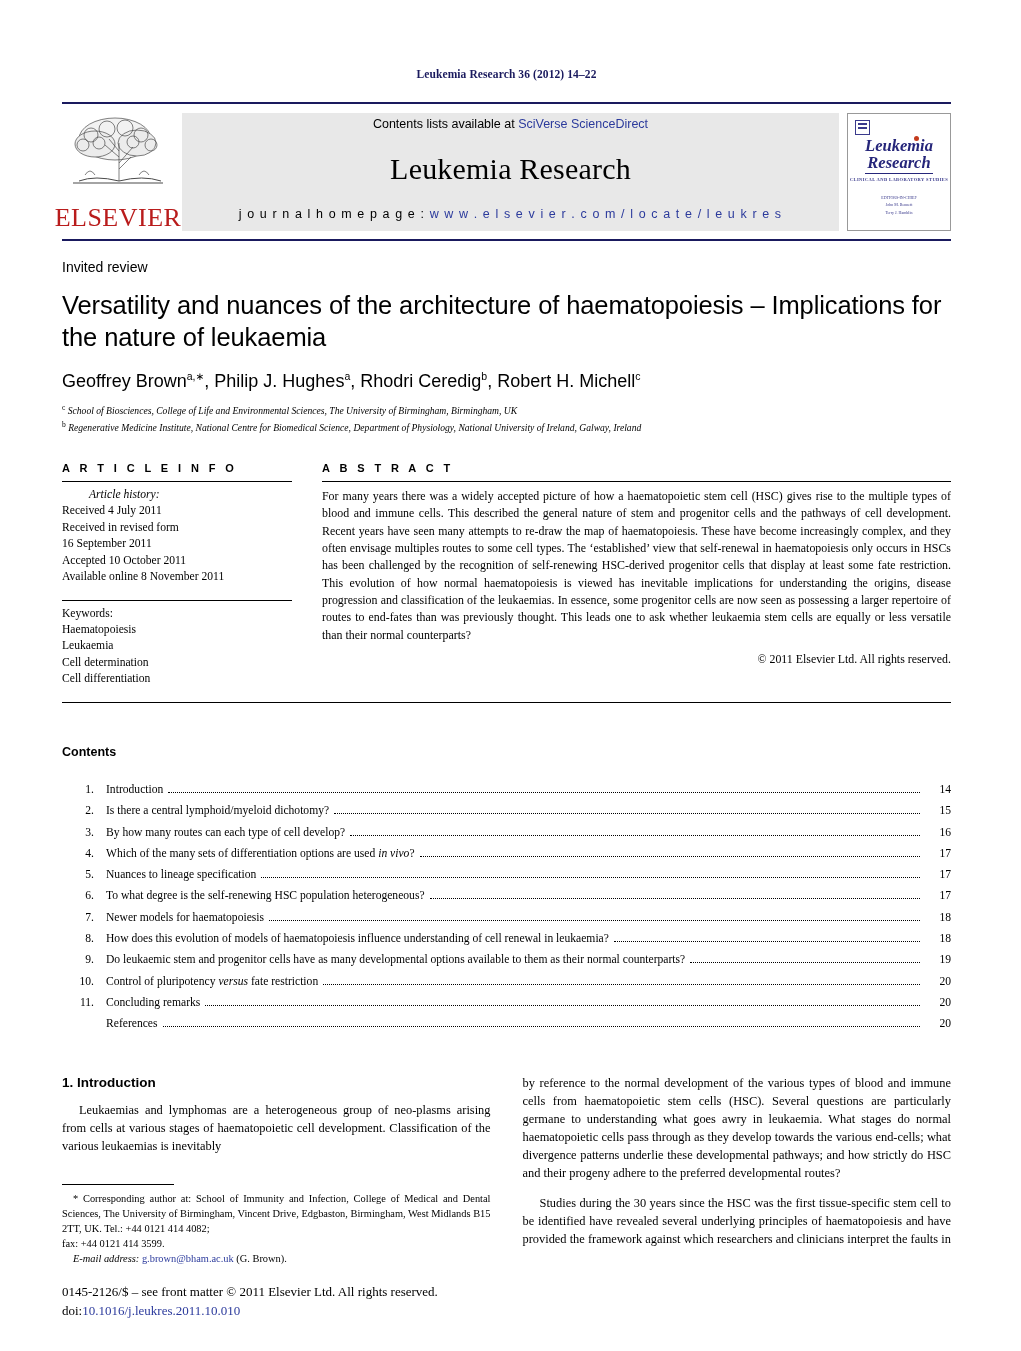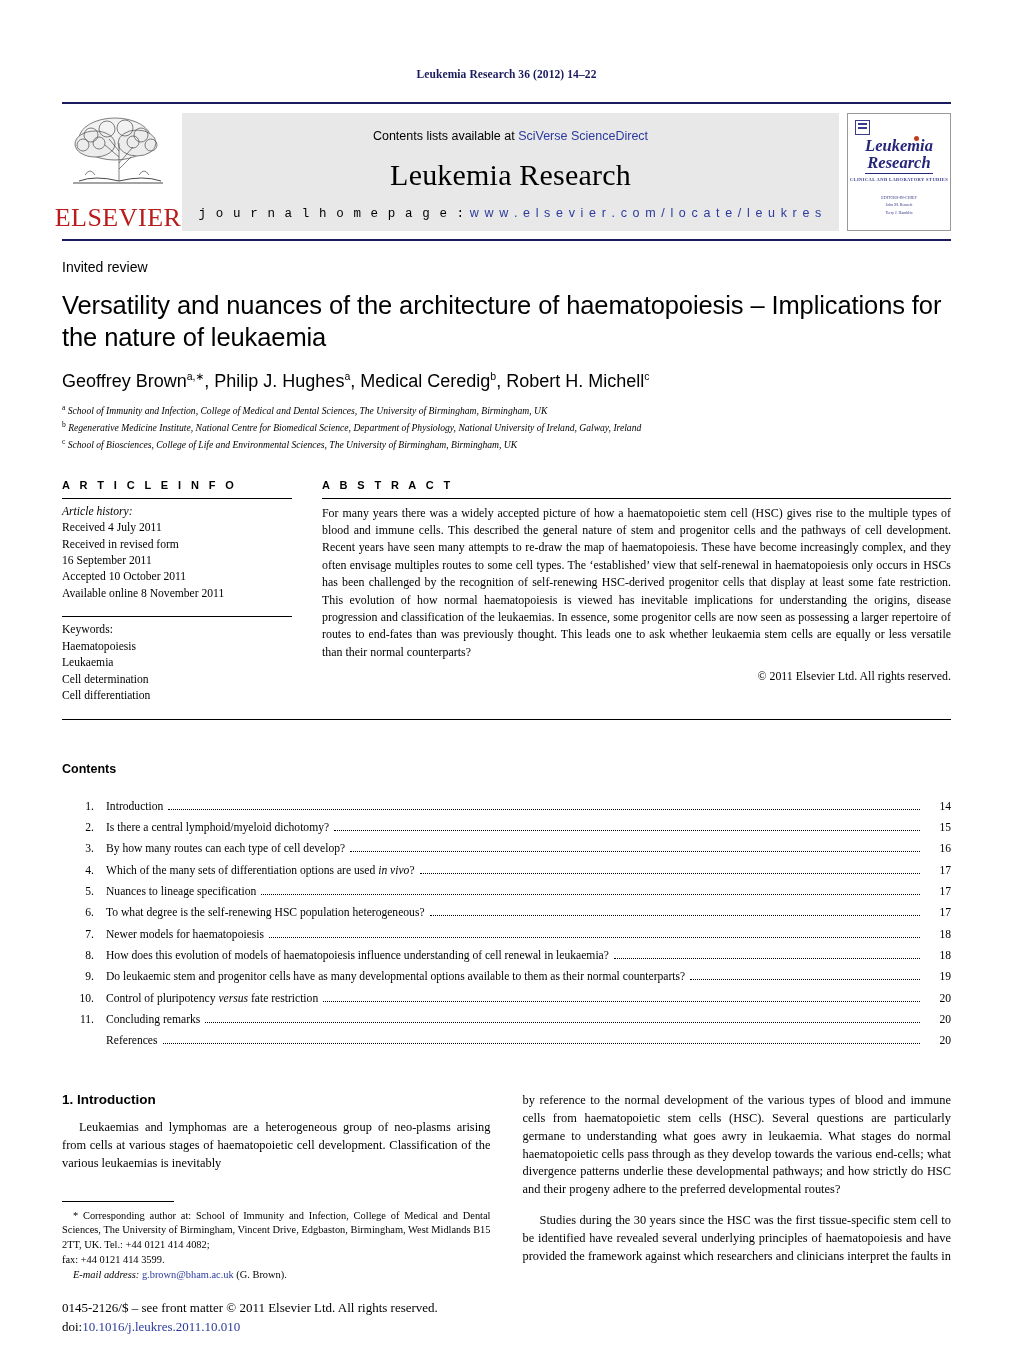--- a/index.html
+++ b/index.html
@@ -60,41 +60,41 @@
     line-height: 1;
     margin-top: 12px;
   }
   .journal-band {
     flex: 1 1 auto;
     background: #e8e8e8;
     display: flex;
     flex-direction: column;
     align-items: center;
     justify-content: space-between;
-    padding: 16px 0 10px 0;
+    padding: 4px 0 10px 0;
   }
   .contents-line {
     font-family: "Liberation Sans", sans-serif;
     font-size: 12.5px;
     color: #000;
   }
   .contents-line .link { color: #2b3a9c; }
   .journal-name {
     font-family: "Liberation Serif", serif;
     font-size: 30px;
     color: #000;
     letter-spacing: 0.2px;
   }
   .homepage-line {
     font-family: "Liberation Sans", sans-serif;
     font-size: 12.5px;
     letter-spacing: 1.1px;
     color: #2b3a9c;
   }
-  .homepage-line .lbl { color: #000; font-family: Liberation Mono, monospace; }
+  .homepage-line .lbl { color: #000; }
   .cover-thumb {
     flex: 0 0 104px;
     width: 104px;
     border: 1px solid #999;
     background: #fff;
     display: flex;
     flex-direction: column;
     align-items: center;
     padding-top: 6px;
     box-sizing: border-box;
@@ -192,21 +192,21 @@
   .col-info { flex: 0 0 230px; }
   .col-abs  { flex: 1 1 auto; }
   .sechead {
     font-family: "Liberation Sans", sans-serif;
     font-weight: bold;
     font-size: 11px;
     letter-spacing: 3.4px;
   }
   .rule { border-top: 1px solid #000; margin-top: 7px; }
   .info-block { font-size: 11.6px; line-height: 1.42; padding-top: 5px; }
-  .info-block .it { font-style: italic; }
+  .info-block .it { font-style: italic; margin-left: 27px; }
   .kw-block { font-size: 11.6px; line-height: 1.42; padding-top: 5px; }
   .abs-text {
     font-size: 11.9px;
     line-height: 1.46;
     text-align: justify;
     padding-top: 6px;
   }
   .copyright {
     text-align: right;
     font-size: 11.9px;
@@ -346,28 +346,27 @@
     </div>
   </div>
   <div class="masthead-rule"></div>
 
   <div class="doctype">Invited review</div>
   <h1 class="title">Versatility and nuances of the architecture of haematopoiesis – Implications for the nature of leukaemia</h1>
 
   <div class="authors">
     <span>Geoffrey Brown</span><sup>a,∗</sup>,
     <span>Philip J. Hughes</span><sup>a</sup>,
-    <span>Medical Ceredig</span><sup>b</sup>,
+    <span>Rhodri Ceredig</span><sup>b</sup>,
     <span>Robert H. Michell</span><sup>c</sup>
   </div>
 
   <div class="affil">
-    <div><sup>a</sup> <span>School of Immunity and Infection, College of Medical and Dental Sciences, The University of Birmingham, Birmingham, UK</span></div>
+    <div><sup>c</sup> <span>School of Biosciences, College of Life and Environmental Sciences, The University of Birmingham, Birmingham, UK</span></div>
     <div><sup>b</sup> <span>Regenerative Medicine Institute, National Centre for Biomedical Science, Department of Physiology, National University of Ireland, Galway, Ireland</span></div>
-    <div><sup>c</sup> <span>School of Biosciences, College of Life and Environmental Sciences, The University of Birmingham, Birmingham, UK</span></div>
   </div>
 
   <div class="info-abstract">
 
     <div class="col-info">
       <div class="sechead">A R T I C L E   I N F O</div>
       <div class="rule"></div>
       <div class="info-block">
         <div class="it">Article history:</div>
         <div>Received 4 July 2011</div>

